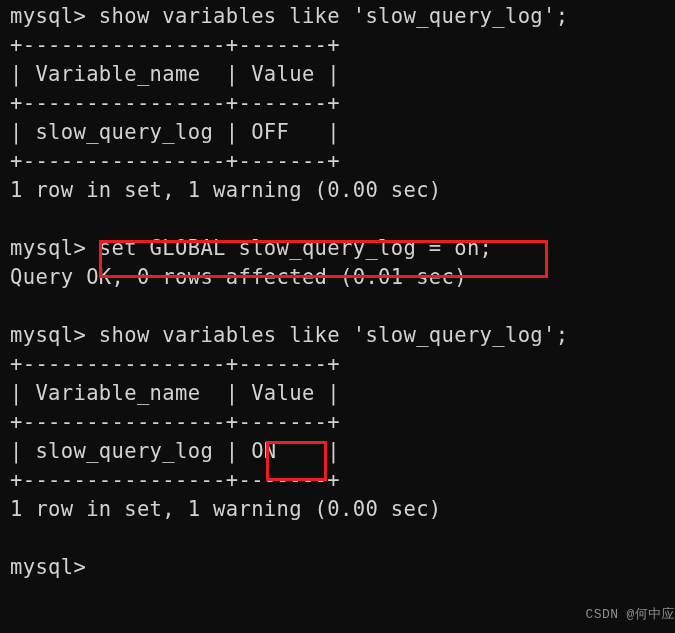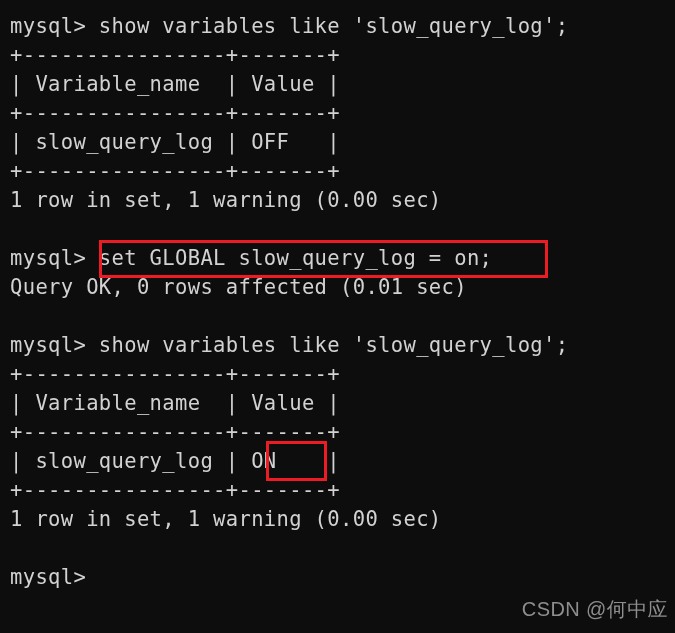--- a/index.html
+++ b/index.html
@@ -12,21 +12,21 @@
     position: relative;
     width: 675px;
     height: 633px;
     background: #0d0d0d;
     overflow: hidden;
     font-family: "DejaVu Sans Mono", "Liberation Mono", monospace;
   }
   #console-output {
     position: absolute;
     left: 10px;
-    top: 12px;
+    top: 2px;
     margin: 0;
     padding: 0;
     font-family: "DejaVu Sans Mono", "Liberation Mono", monospace;
     font-size: 20.5px;
     line-height: 29px;
     letter-spacing: 0.35px;
     color: #d2d2d2;
     white-space: pre;
     -webkit-font-smoothing: antialiased;
   }
@@ -44,24 +44,24 @@
     height: 38px;
   }
   #hl-on-value {
     left: 266px;
     top: 441px;
     width: 61px;
     height: 40px;
   }
   #watermark {
     position: absolute;
-    right: 7px;
+    right: 0;
     bottom: 10px;
-    font-family: Liberation Sans, sans-serif;
-    font-size: 20px;
+    font-family: Liberation Mono, monospace;
+    font-size: 13px;
     color: #8e8e8e;
     letter-spacing: 0.4px;
     white-space: pre;
   }
 </style>
 </head>
 <body>
 
 <div id="terminal">
 

